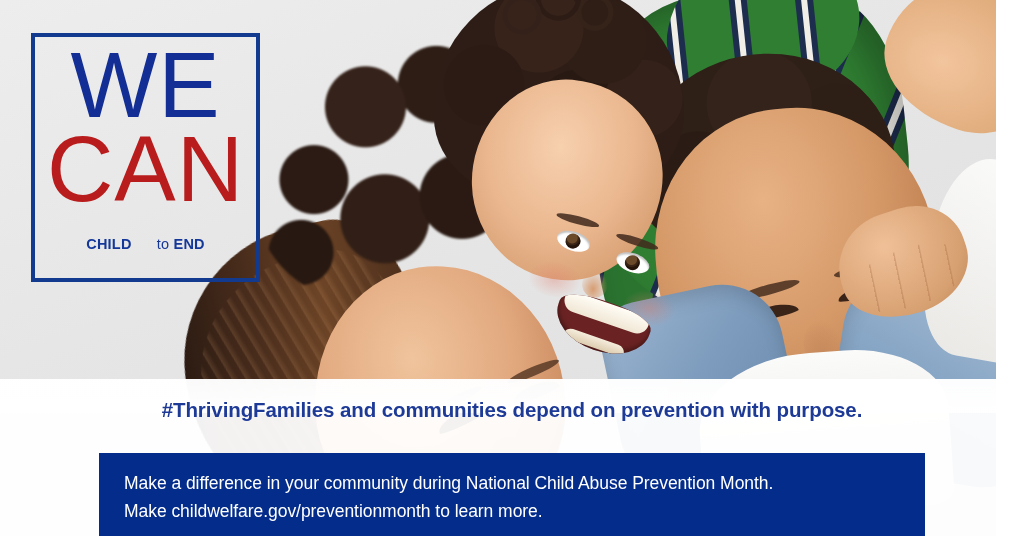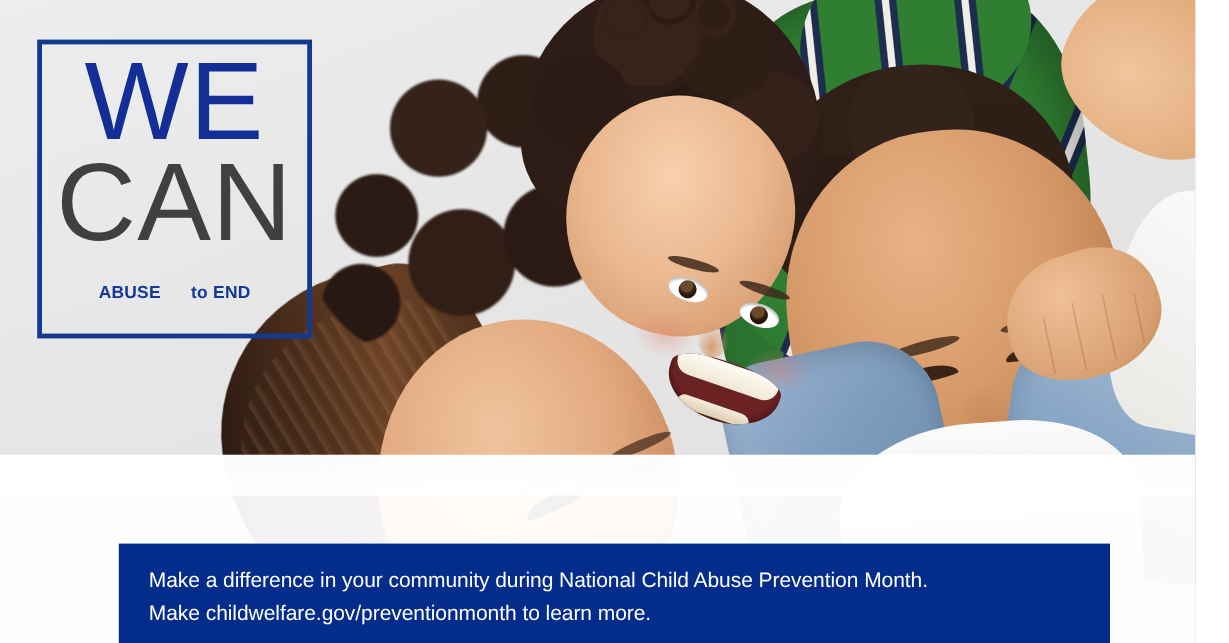--- a/index.html
+++ b/index.html
@@ -504,38 +504,38 @@
   .logo-we {
     color: #132f96;
     font-family: "Liberation Sans", sans-serif;
     font-weight: 400;
     font-size: 92px;
     line-height: 0.92;
     letter-spacing: 1px;
     margin-top: 6px;
   }
   .logo-can {
-    color: #404040;
+    color: #b91c1c;
     font-family: "Liberation Sans", sans-serif;
     font-weight: 400;
     font-size: 92px;
     line-height: 0.94;
     letter-spacing: 1px;
     margin-top: -2px;
   }
   .logo-tag {
     margin-top: 22px;
     text-align: center;
     color: #14379a;
     font-size: 14.5px;
     line-height: 1.42;
     font-weight: 700;
     letter-spacing: 0.2px;
   }
-  .logo-tag .lite { font-weight: 700; margin-left: 21px; }
+  .logo-tag .lite { font-weight: 400; margin-left: 21px; }
 
   
   .headline {
     position: absolute;
     left: 0;
     top: 398px;
     width: 1024px;
     text-align: center;
     color: #1e3a97;
     font-size: 20.5px;
@@ -638,26 +638,27 @@
   </div>
 
   <div class="scrim"></div>
   <div class="scrim-fade"></div>
 
   <div class="logo-box">
     <div class="logo-we">WE</div>
     <div class="logo-can">CAN</div>
     <div class="logo-tag">
       <div>
-        <span>ABUSE</span>
+        <span>CHILD</span>
         <span class="lite">to</span>
         <span>END</span>
       </div>
     </div>
   </div>
 
+  <div class="headline">#ThrivingFamilies and communities depend on prevention with purpose.</div>
 
   <div class="cta-box">
     <div class="cta-line">Make a difference in your community during National Child Abuse Prevention Month.</div>
     <div class="cta-line">Make childwelfare.gov/preventionmonth to learn more.</div>
   </div>
 
 </div>
 
 </body></html>

